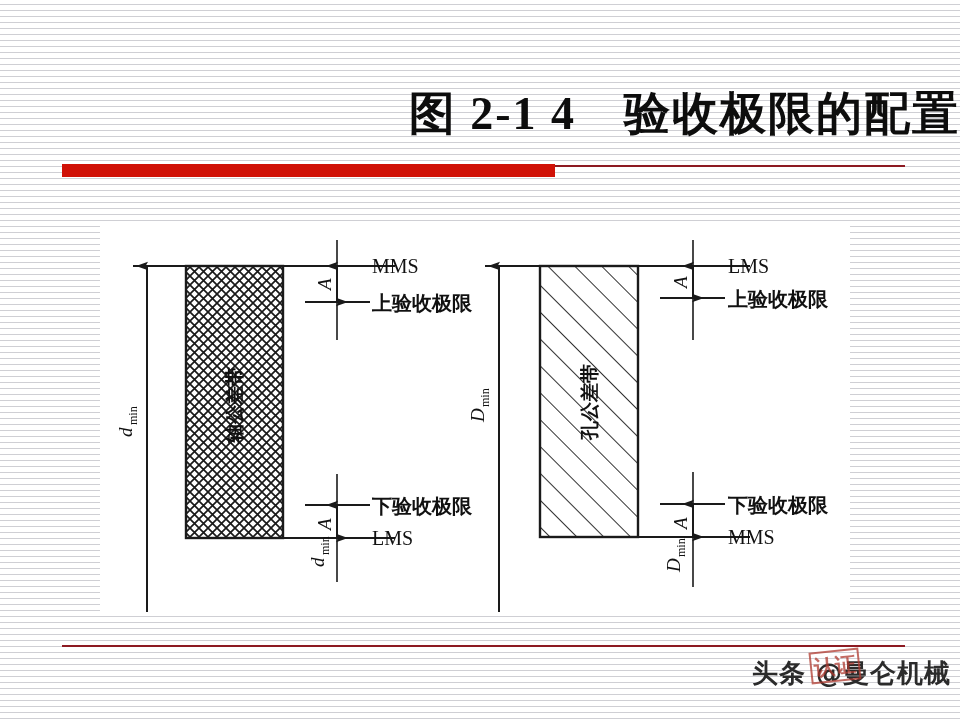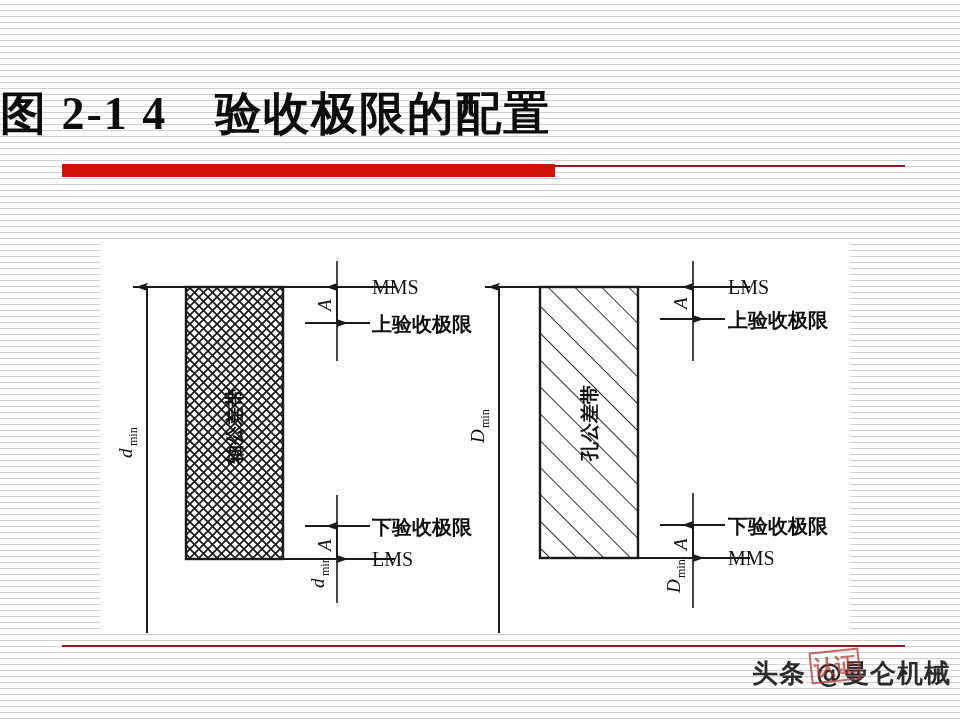--- a/index.html
+++ b/index.html
@@ -23,21 +23,21 @@
         #cfcfd4 4px,
         #cfcfd4 5px,
         #ffffff 5px,
         #ffffff 6px);
   }
 
   
   #title{
     position:absolute;
     left:0;top:88px;width:960px;
-    text-align:left;
+    text-align:right;
     font-family:"Liberation Serif", serif;
     font-size:46px;
     font-weight:700;
     color:#0d0d0d;
     letter-spacing:2px;
     white-space:pre;
     line-height:1.15;
   }
 
   
@@ -53,21 +53,20 @@
   
   #bottom-rule{
     position:absolute;left:62px;top:645px;width:843px;height:2px;
     background:#8d1a22;
   }
 
   
   #figure-panel{
     position:absolute;left:100px;top:222px;width:750px;height:390px;
     background:#ffffff;
-    margin-top:21px;
   }
   #figure-svg{display:block;}
 
   
   #watermark{
     position:absolute;left:752px;top:656px;
     font-family:"DejaVu Sans", sans-serif;
     font-size:26px;
     font-weight:700;
     color:#2b2b2b;

